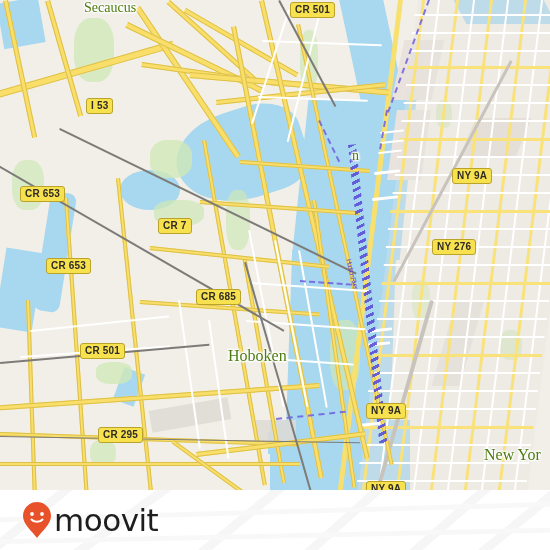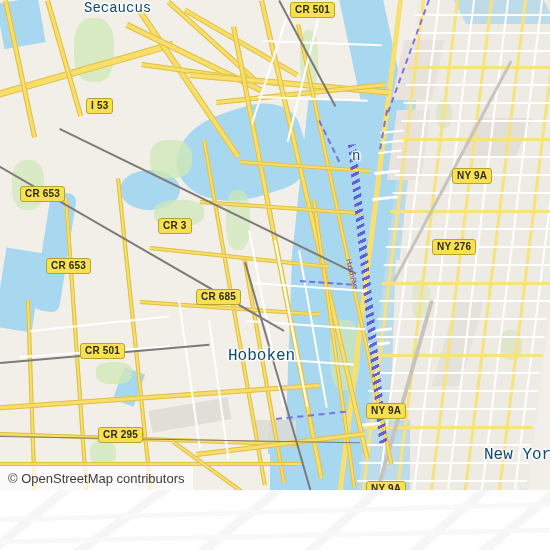--- a/index.html
+++ b/index.html
@@ -35,22 +35,22 @@
   .gridwrap i.y{background:#f9e27a;}
 
   
   .shield{
     position:absolute;background:#f7e14f;border:1px solid #b9a32b;
     border-radius:3px;color:#2e2b24;font-size:10px;font-weight:bold;
     padding:1px 4px 2px;letter-spacing:.2px;white-space:nowrap;
     line-height:11px;font-family:"Liberation Sans",sans-serif;
   }
   .placelabel{
-    position:absolute;color:#0c4a6e;white-space:nowrap;
-    font-family:Liberation Mono, monospace;
+    position:absolute;color:#4d7c0f;white-space:nowrap;
+    font-family:Liberation Serif, serif;
     text-shadow:
       1px 0 2px #fff,-1px 0 2px #fff,0 1px 2px #fff,0 -1px 2px #fff,
       1px 1px 2px #fff,-1px -1px 2px #fff,1px -1px 2px #fff,-1px 1px 2px #fff;
   }
   .placelabel.big{font-size:16px;}
   .placelabel.mid{font-size:14px;}
 
   .boundary{position:absolute;transform-origin:0 0;}
   .boundary span{
     display:block;width:100%;height:0;
@@ -279,32 +279,29 @@
 
   <div class="placelabel mid" style="left:84px;top:0px;">Secaucus</div>
   <div class="placelabel mid" style="left:352px;top:148px;">n</div>
   <div class="placelabel big" style="left:228px;top:347px;">Hoboken</div>
   <div class="placelabel big" style="left:484px;top:446px;">New Yor</div>
 
   <div class="shield" style="left:86px;top:98px;">I 53</div>
   <div class="shield" style="left:290px;top:2px;">CR 501</div>
   <div class="shield" style="left:20px;top:186px;">CR 653</div>
   <div class="shield" style="left:46px;top:258px;">CR 653</div>
-  <div class="shield" style="left:158px;top:218px;">CR 3</div>
+  <div class="shield" style="left:158px;top:218px;">CR 7</div>
   <div class="shield" style="left:196px;top:289px;">CR 685</div>
   <div class="shield" style="left:80px;top:343px;">CR 501</div>
   <div class="shield" style="left:98px;top:427px;">CR 295</div>
   <div class="shield" style="left:452px;top:168px;">NY 9A</div>
   <div class="shield" style="left:432px;top:239px;">NY 276</div>
   <div class="shield" style="left:366px;top:403px;">NY 9A</div>
   <div class="shield" style="left:366px;top:481px;">NY 9A</div>
 
-  <div id="osm-attrib">
-    <span>© OpenStreetMap contributors</span>
-  </div>
 
 
 </div>
 
 <div id="footer">
   <svg id="footer-bg" viewBox="0 0 550 60" preserveAspectRatio="none">
     <g stroke="#efefef" stroke-width="9" fill="none">
       <path d="M-20 70 L90 -20"></path>
       <path d="M60 75 L185 -15"></path>
       <path d="M190 72 L300 -18"></path>
@@ -312,13 +309,22 @@
       <path d="M400 74 L505 -18"></path>
       <path d="M470 72 L570 -10"></path>
     </g>
     <g stroke="#f4f4f4" stroke-width="5" fill="none">
       <path d="M-10 30 L560 14"></path>
       <path d="M-10 52 L560 40"></path>
     </g>
   </svg>
 
 
+  <div id="moovit-logo">
+    <svg width="30" height="38" viewBox="0 0 30 38">
+      <path d="M15 1 C7.3 1 1 7.3 1 15 C1 23.5 10 30 15 37 C20 30 29 23.5 29 15 C29 7.3 22.7 1 15 1 Z" fill="#e8522a"></path>
+      <circle cx="10" cy="13" r="1.9" fill="#ffffff"></circle>
+      <circle cx="20" cy="13" r="1.9" fill="#ffffff"></circle>
+      <path d="M9.5 18.5 C12 21.6 18 21.6 20.5 18.5" stroke="#ffffff" stroke-width="2" fill="none" stroke-linecap="round"></path>
+    </svg>
+    <span id="moovit-word">moovit</span>
+  </div>
 </div>
 
 </body></html>

